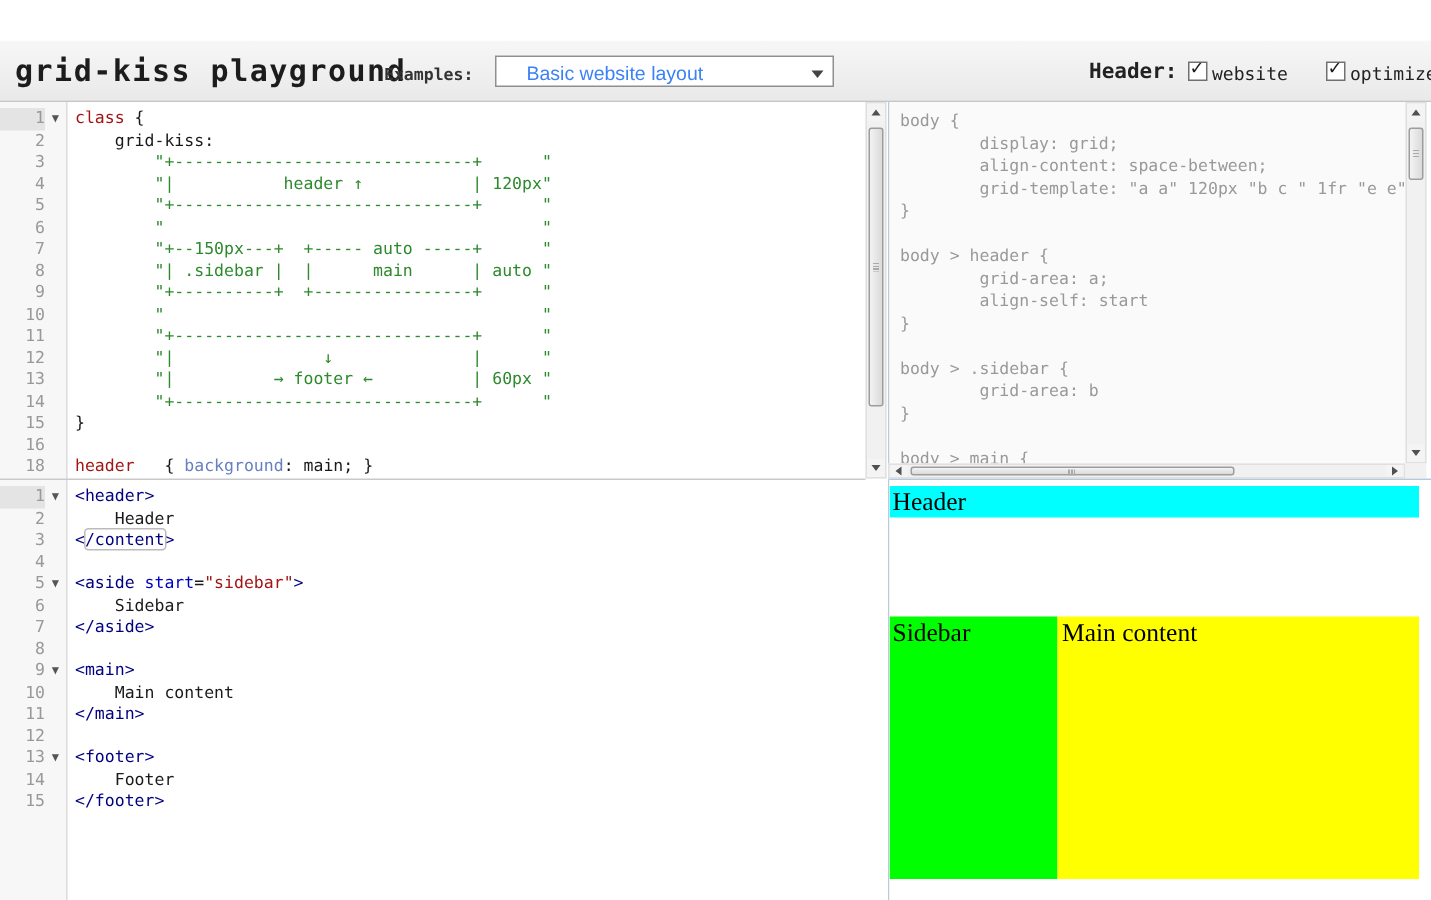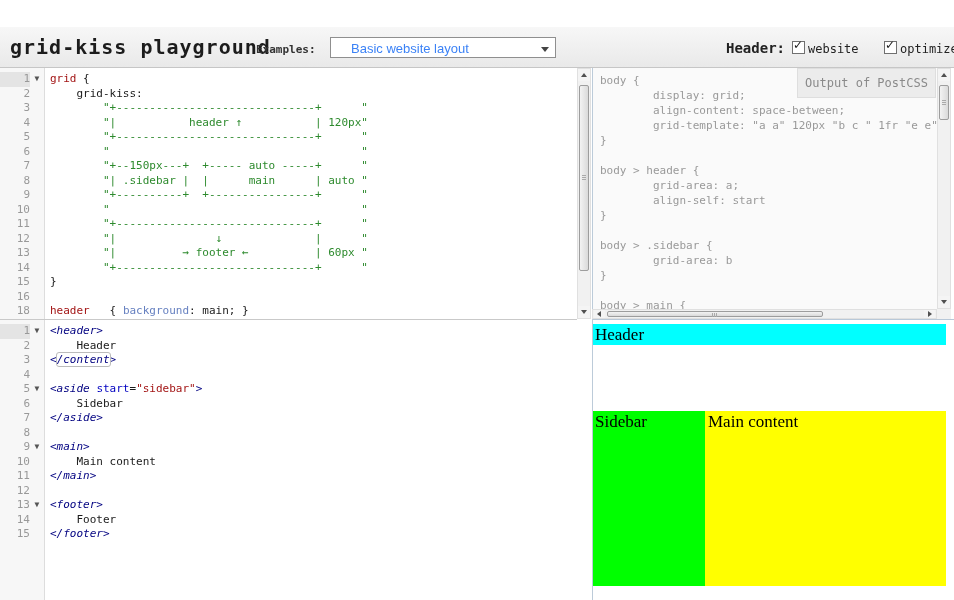--- a/index.html
+++ b/index.html
@@ -31,21 +31,21 @@
   .editor-html{top:292px;height:308px;border-top:1px solid #c9c9c9;}
   .cm-line{display:flex;height:14.5px;line-height:14.5px;font-size:11px;white-space:pre;}
   .cm-num{width:30px;text-align:right;color:#999;flex:none;}
   .cm-num.active{background:#e4e4e4;}
   .cm-fold{width:14px;text-align:center;color:#555;font-size:8px;line-height:14.5px;flex:none;}
   .cm-code{padding-left:6px;flex:none;}
   .tok-plain{color:#1a1a1a;}
   .tok-sel{color:#a31515;}
   .tok-prop{color:#6680c0;}
   .tok-str{color:#2d8a2d;}
-  .tok-tag{color:#000080;font-style:italic;}
+  .tok-tag{color:#000080;}
   .tok-attr{color:#0000c0;}
   .tok-hstr{color:#a31515;}
   .tok-match{outline:1px solid #bbb;outline-offset:0;border-radius:2px;}
 
   
   .vscroll,.hscroll,.sb-corner{position:absolute;background:#f1f1f1;border:1px solid #e0e0e0;box-sizing:border-box;}
   .vs-left{left:577px;top:41px;width:14px;height:251px;}
   .vs-right{left:937px;top:41px;width:14px;height:241px;}
   .hs-right{left:592px;top:282px;width:345px;height:10px;}
   .sb-corner{left:937px;top:282px;width:14px;height:10px;border:none;}
@@ -101,21 +101,21 @@
       </div>
     <div class="cb-label cbl-fallback">website</div>
     <div class="cb cb-optimize">
         <span class="check">✓</span>
       </div>
     <div class="cb-label cbl-optimize">optimize</div>
   </div>
 
   <div class="gutter-bg gb-css"></div>
   <div class="editor editor-css" id="css-lines">
-      <div class="cm-line"><span class="cm-num active">1</span><span class="cm-fold">▼</span><span class="cm-code"><span class="tok-sel">grid</span><span class="tok-plain"> {</span></span></div>
+      <div class="cm-line"><span class="cm-num active">1</span><span class="cm-fold">▼</span><span class="cm-code"><span class="tok-sel">class</span><span class="tok-plain"> {</span></span></div>
       <div class="cm-line"><span class="cm-num">2</span><span class="cm-fold"></span><span class="cm-code"><span class="tok-plain">    grid-kiss:</span></span></div>
       <div class="cm-line"><span class="cm-num">3</span><span class="cm-fold"></span><span class="cm-code"><span class="tok-plain">        </span><span class="tok-str">"+------------------------------+      "</span></span></div>
       <div class="cm-line"><span class="cm-num">4</span><span class="cm-fold"></span><span class="cm-code"><span class="tok-plain">        </span><span class="tok-str">"|           header ↑           | 120px"</span></span></div>
       <div class="cm-line"><span class="cm-num">5</span><span class="cm-fold"></span><span class="cm-code"><span class="tok-plain">        </span><span class="tok-str">"+------------------------------+      "</span></span></div>
       <div class="cm-line"><span class="cm-num">6</span><span class="cm-fold"></span><span class="cm-code"><span class="tok-plain">        </span><span class="tok-str">"                                      "</span></span></div>
       <div class="cm-line"><span class="cm-num">7</span><span class="cm-fold"></span><span class="cm-code"><span class="tok-plain">        </span><span class="tok-str">"+--150px---+  +----- auto -----+      "</span></span></div>
       <div class="cm-line"><span class="cm-num">8</span><span class="cm-fold"></span><span class="cm-code"><span class="tok-plain">        </span><span class="tok-str">"| .sidebar |  |      main      | auto "</span></span></div>
       <div class="cm-line"><span class="cm-num">9</span><span class="cm-fold"></span><span class="cm-code"><span class="tok-plain">        </span><span class="tok-str">"+----------+  +----------------+      "</span></span></div>
       <div class="cm-line"><span class="cm-num">10</span><span class="cm-fold"></span><span class="cm-code"><span class="tok-plain">        </span><span class="tok-str">"                                      "</span></span></div>
       <div class="cm-line"><span class="cm-num">11</span><span class="cm-fold"></span><span class="cm-code"><span class="tok-plain">        </span><span class="tok-str">"+------------------------------+      "</span></span></div>
@@ -170,21 +170,20 @@
 body &gt; header {
         grid-area: a;
         align-self: start
 }
 
 body &gt; .sidebar {
         grid-area: b
 }
 
 body &gt; main {</pre>
-    <div class="output-tab">Output of PostCSS</div>
   </div>
 
   <div class="vscroll vs-right">
     <div class="sb-btn" style="left:0;top:0;">
         <span class="arr arr-up"></span>
       </div>
     <div class="sb-thumb" style="top:16px;height:35px;">
         <span class="grip"></span>
       </div>
     <div class="sb-btn" style="left:0;bottom:0;">

